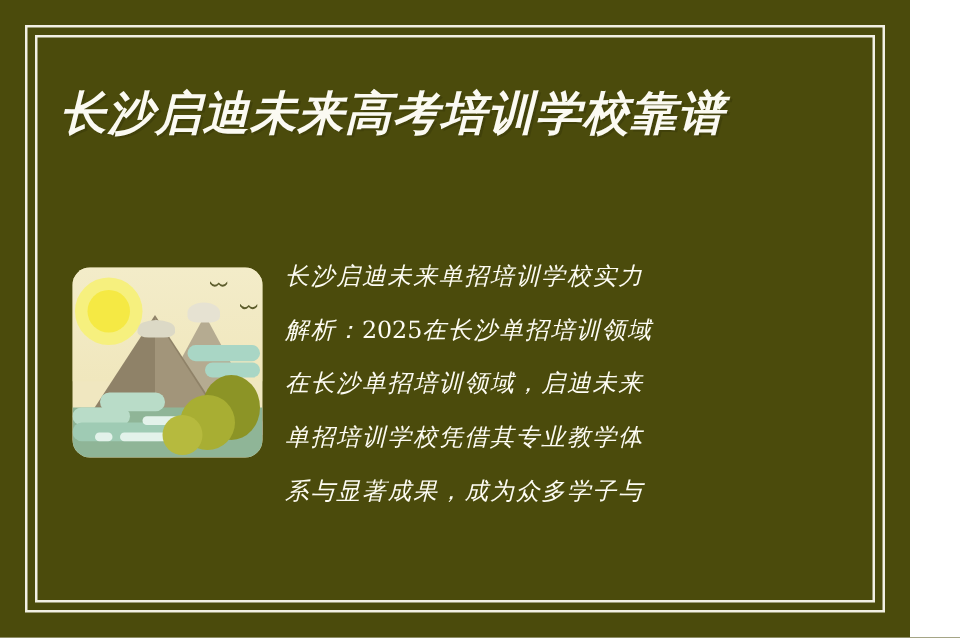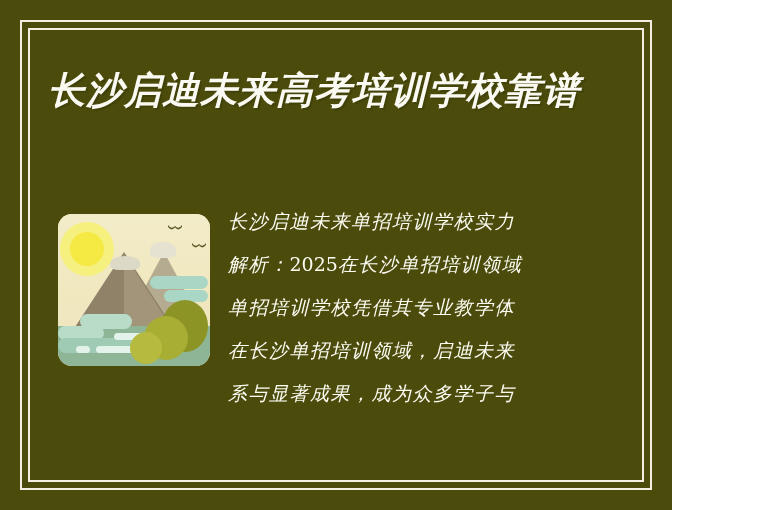--- a/index.html
+++ b/index.html
@@ -8,21 +8,21 @@
   }
   body {
     width: 768px;
     height: 510px;
     overflow: hidden;
     font-family: "Liberation Sans", sans-serif;
   }
 
   #poster {
     position: relative;
-    width: 672px;
+    width: 728px;
     height: 510px;
     background: #4b4b0c;
     overflow: hidden;
   }
 
   
   .frame-outer {
     position: absolute;
     left: 20px;
     top: 20px;
@@ -270,24 +270,24 @@
     </div>
 
     <div class="body-text">
       <div class="body-line">
         <span>长沙启迪未来单招培训学校实力</span><span class="num"></span><span></span>
       </div>
       <div class="body-line">
         <span>解析：</span><span class="num">2025</span><span>在长沙单招培训领域</span>
       </div>
       <div class="body-line">
+        <span>在长沙单招培训领域，启迪未来</span><span class="num"></span><span></span>
+      </div>
+      <div class="body-line">
         <span>单招培训学校凭借其专业教学体</span><span class="num"></span><span></span>
-      </div>
-      <div class="body-line">
-        <span>在长沙单招培训领域，启迪未来</span><span class="num"></span><span></span>
       </div>
       <div class="body-line">
         <span>系与显著成果，成为众多学子与</span><span class="num"></span><span></span>
       </div>
     </div>
 
   </div>
 </div>
 
 </body></html>

